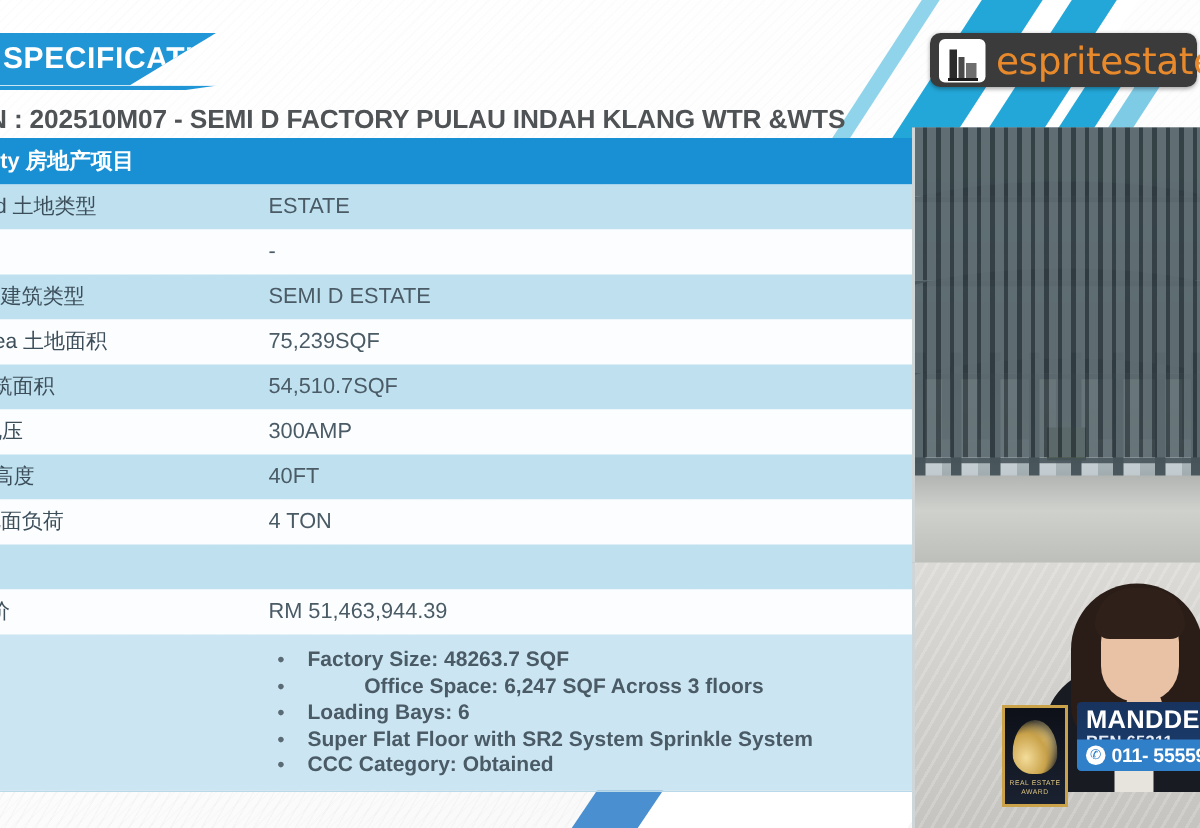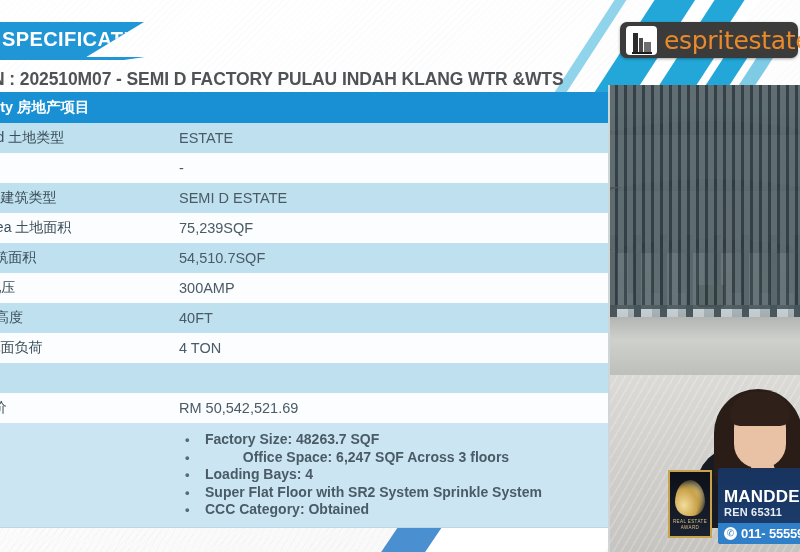--- a/index.html
+++ b/index.html
@@ -254,26 +254,26 @@
     position:absolute; left:142px; top:84px;
     width:24px; height:34px;
     background:#e9c2a5;
     border-radius:11px;
     transform:rotate(-12deg);
   }
 
   
   #namecard {
     position:absolute; left:718px; top:468px;
-    width:82px; height:76px;
+    width:82px; height:46px;
     background:linear-gradient(#17335e,#1d3e6e);
     z-index:9;
     border-radius:3px 0 0 3px;
     overflow:hidden;
-    padding:20px 4px 0 6px;
+    padding:3px 4px 0 6px;
   }
   #agent-name {
     color:#ffffff; font-size:17px; font-weight:bold;
     letter-spacing:0.2px; line-height:18px; white-space:nowrap;
   }
   #agent-ren {
     color:#e6edf6; font-size:11px; font-weight:bold;
     line-height:13px; white-space:nowrap; letter-spacing:.2px;
   }
   #agent-phone-bar {
@@ -411,30 +411,30 @@
     </div>
     <div class="row plain">
       <div class="lab">Floor Loading 地面负荷</div>
       <div class="val">4 TON</div>
     </div>
     <div class="row alt">
       <div class="lab">Monthly 月租</div>
     </div>
     <div class="row plain">
       <div class="lab">Selling Price 卖价</div>
-      <div class="val">RM 50,542,521.69</div>
+      <div class="val">RM 51,463,944.39</div>
     </div>
 
     <div class="row remarks">
       <div class="lab">Remarks 备注</div>
       <div class="val">
         <ul class="bullets">
           <li>Factory Size: 48263.7 SQF</li>
           <li class="indent">Office Space: 6,247 SQF Across 3 floors</li>
-          <li>Loading Bays: 4</li>
+          <li>Loading Bays: 6</li>
           <li>Super Flat Floor with SR2 System Sprinkle System</li>
           <li>CCC Category: Obtained</li>
         </ul>
       </div>
     </div>
   </div>
 
   <div id="bottom-wave"></div>
   <div id="bottom-shape"></div>
   <div id="bottom-shape-mask"></div>

